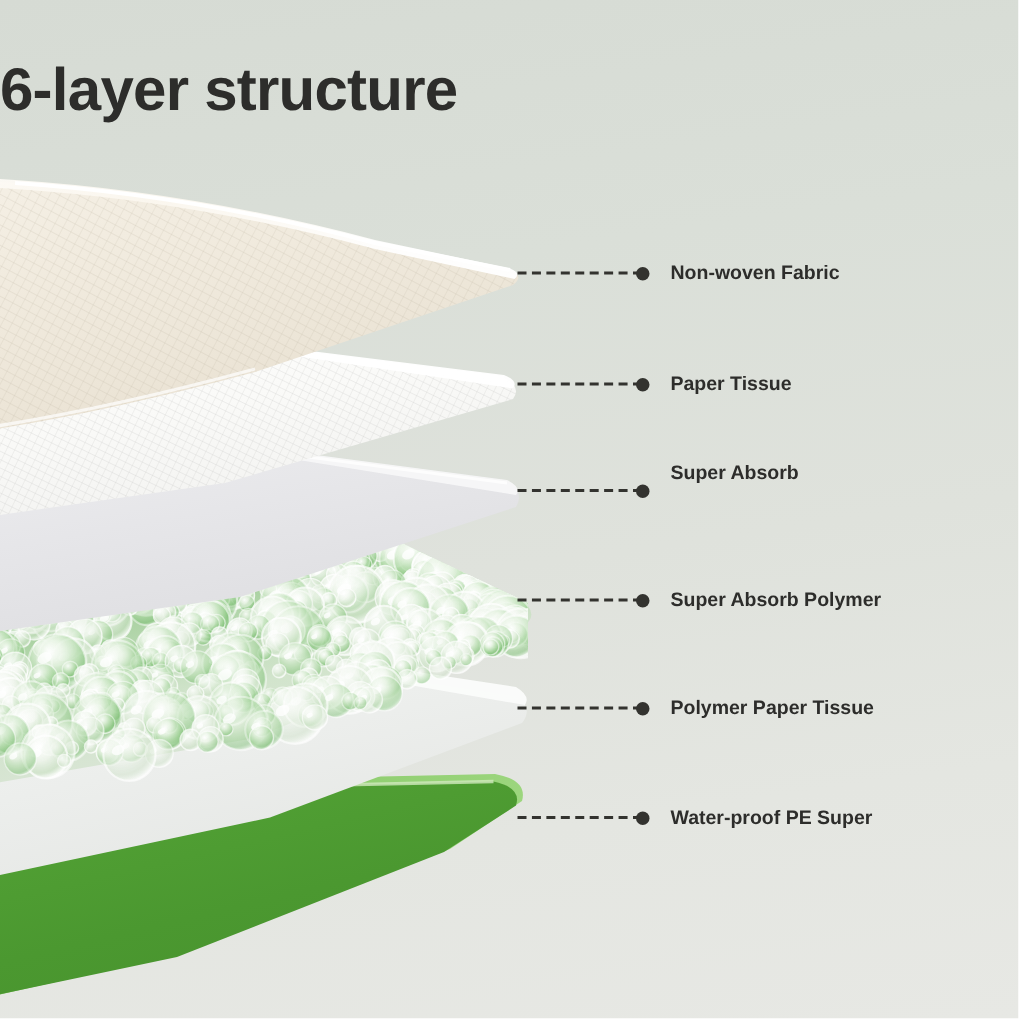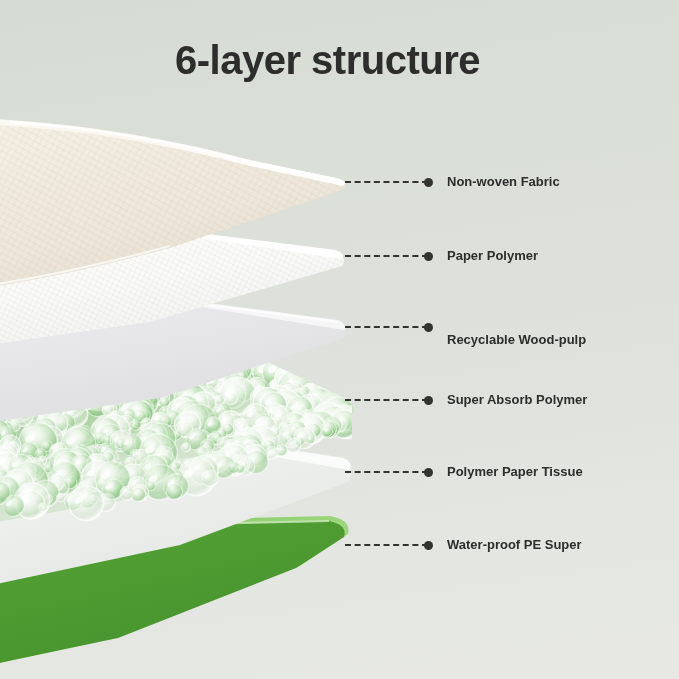--- a/index.html
+++ b/index.html
@@ -9,21 +9,20 @@
     overflow:hidden;
   }
   #stage{
     position:relative;width:679px;height:679px;overflow:hidden;
     background:linear-gradient(172deg,#d6dbd4 0%,#dadfd8 28%,#dfe2dc 55%,#e4e6e1 78%,#e7e8e4 100%);
   }
 
   
   #title{
     position:absolute;left:0;top:36px;width:655px;
-    text-align:center;
     font-size:40px;line-height:48px;
     font-weight:bold;letter-spacing:-0.5px;
     color:#2d2d2b;
     white-space:nowrap;
   }
 
   
   #stack{position:absolute;left:0;top:0;width:679px;height:679px;}
 
   
@@ -1748,27 +1747,27 @@
 
   <div class="callout" style="top:182px;">
     <div class="dash"></div>
     <div class="dot"></div>
     <div class="ctext one">Non-woven Fabric</div>
   </div>
 
   <div class="callout" style="top:256px;">
     <div class="dash"></div>
     <div class="dot"></div>
-    <div class="ctext one">Paper Polymer</div>
+    <div class="ctext one">Paper Tissue</div>
   </div>
 
   <div class="callout" style="top:327px;">
     <div class="dash"></div>
     <div class="dot"></div>
-    <div class="ctext two"><br><span>Recyclable Wood-pulp</span></div>
+    <div class="ctext two"><span>Super Absorb</span><br></div>
   </div>
 
   <div class="callout" style="top:400px;">
     <div class="dash"></div>
     <div class="dot"></div>
     <div class="ctext one">Super Absorb Polymer</div>
   </div>
 
   <div class="callout" style="top:472px;">
     <div class="dash"></div>

